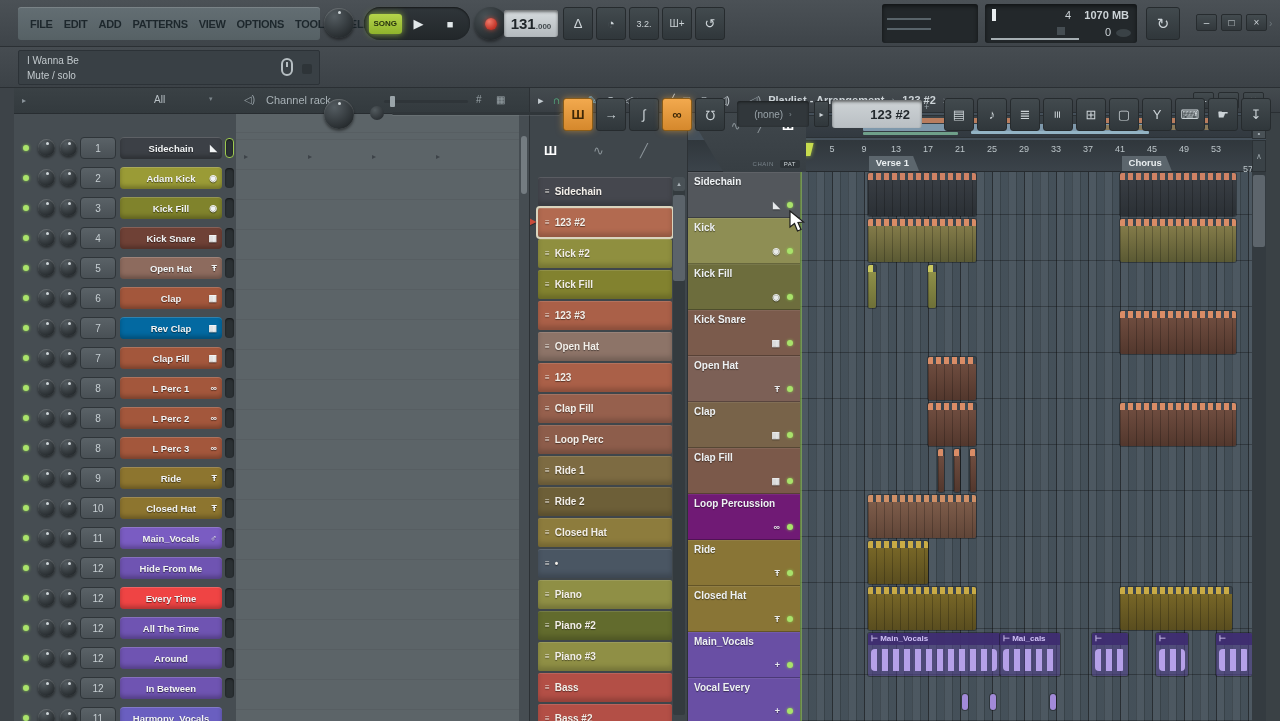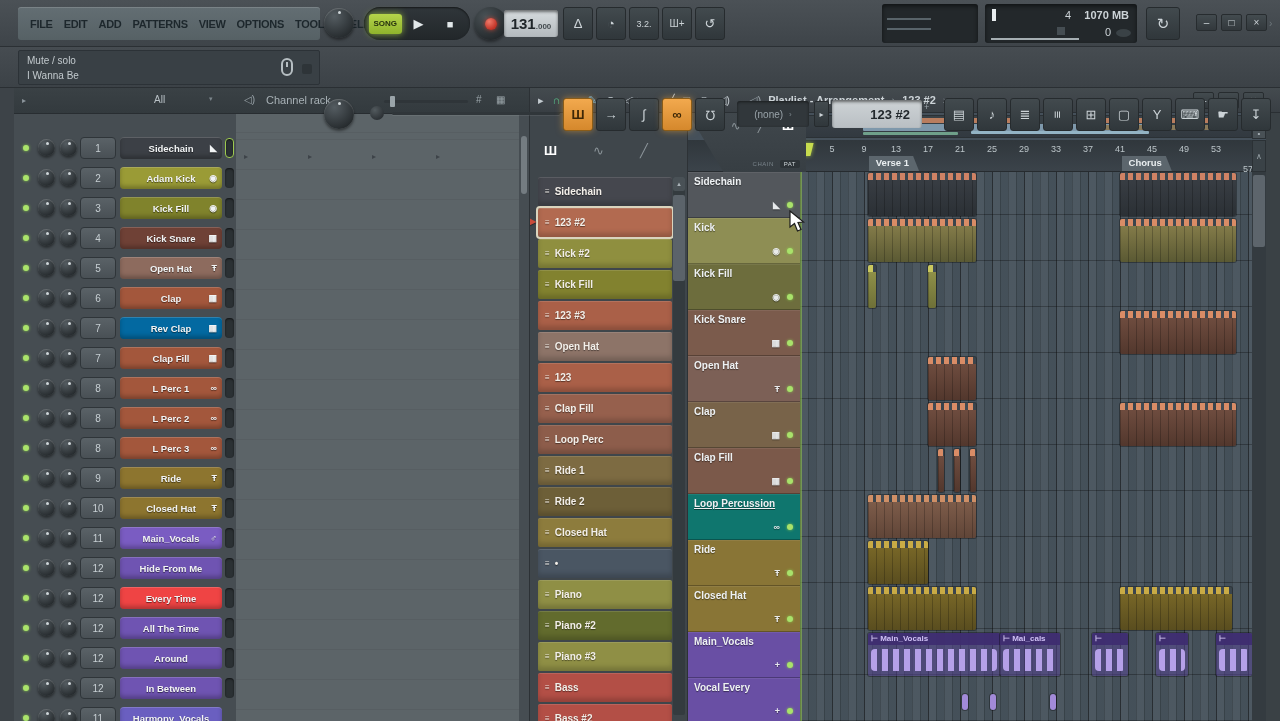--- a/index.html
+++ b/index.html
@@ -205,22 +205,22 @@
 
   <div class="win-btn">–</div>
       <div class="win-btn">□</div>
       <div class="win-btn">×</div>
     </div>
   <span class="chev" style="left:1269px;top:18px;">›</span>
 </div>
 
 <div id="row2">
   <div class="hint">
+    <div>I Wanna Be</div>
     <div>Mute / solo</div>
-    <div>I Wanna Be</div>
     <div class="mouse-icon"></div>
     <div class="hint-box"></div>
   </div>
   <div class="knob" style="left:324px;top:52px;"></div>
   <div class="pitch-marker"></div>
   <div class="pitch-groove"></div>
   <div class="tb-row" style="left:563px;top:51px;">
 
   <div class="tb-btn hl">
         <span class="g">Ш</span>
@@ -801,21 +801,21 @@
         <span class="track-icon">▦</span>
         <span class="track-led"></span>
       </div>
 
       <div class="track-hd" style="background: rgb(123, 89, 74);">
         <span>Clap Fill</span>
         <span class="track-icon">▦</span>
         <span class="track-led"></span>
       </div>
 
-      <div class="track-hd" style="background: #0f766e; text-decoration: underline;">
+      <div class="track-hd" style="background: #701a75;">
         <span>Loop Percussion</span>
         <span class="track-icon">∞</span>
         <span class="track-led"></span>
       </div>
 
       <div class="track-hd" style="background: rgb(137, 117, 54);">
         <span>Ride</span>
         <span class="track-icon">Ŧ</span>
         <span class="track-led"></span>
       </div>

